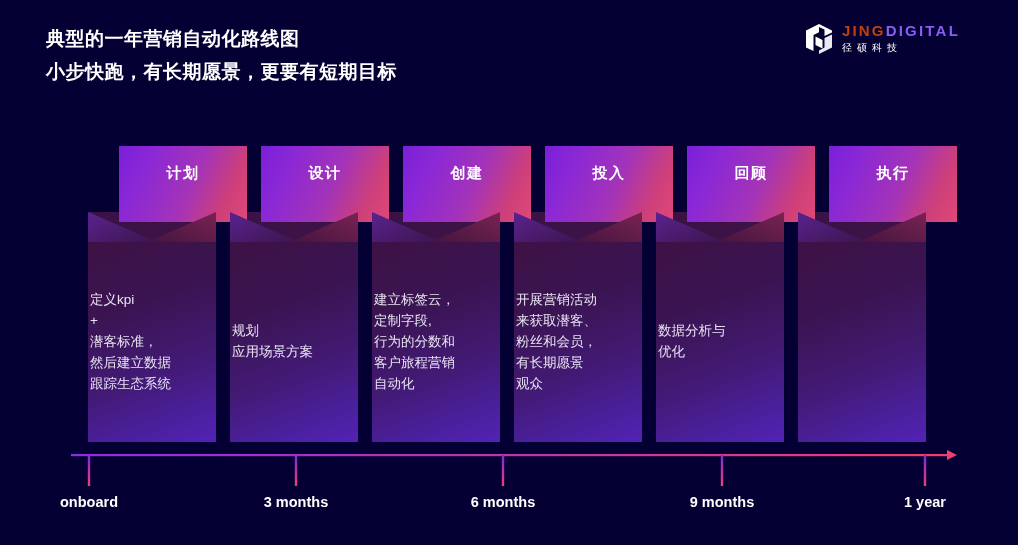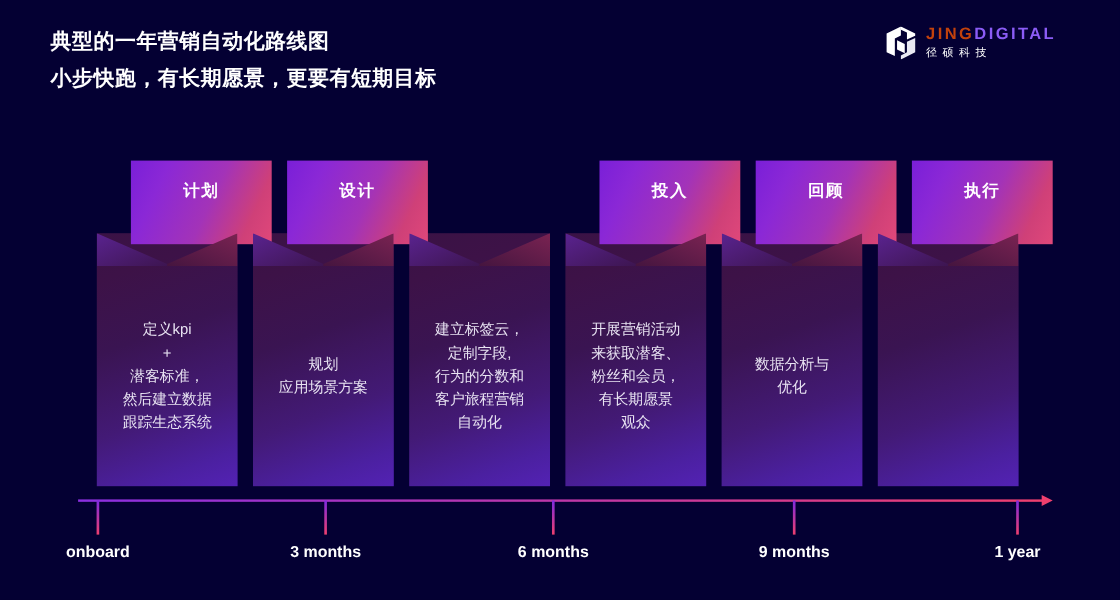--- a/index.html
+++ b/index.html
@@ -43,21 +43,21 @@
   
   .col-notch{position:absolute;left:0;top:66px;width:128px;height:30px;overflow:hidden;}
   .col-notch svg{display:block;}
 
   .col-body{
     position:absolute;left:0;top:66px;width:128px;height:230px;
     background:linear-gradient(160deg,#3a1245 0%,#3d1247 16%,#3a1452 40%,#431a76 68%,#4b20a0 88%,#5322b4 100%);
     z-index:-1;
   }
   .col-text{
-    position:absolute;left:2px;width:124px;text-align:center;
+    position:absolute;left:2px;width:124px;text-align:left;
     color:#e8e3f2;font-size:13.5px;line-height:21px;white-space:pre-line;
   }
 
   
   .timeline{position:absolute;left:0;top:0;width:1018px;height:545px;pointer-events:none;}
   .tl-labels{position:absolute;left:0;top:494px;width:1018px;height:24px;}
   .tl-label{
     position:absolute;transform:translateX(-50%);
     color:#ffffff;font-size:14.5px;font-weight:bold;white-space:nowrap;
   }
@@ -137,20 +137,23 @@
             </defs>
             <polygon points="0,0 64,28 64,30 0,30" fill="url(#nl1)"></polygon>
             <polygon points="128,0 64,28 64,30 128,30" fill="url(#nr1)"></polygon>
           </svg>
         </div>
         <div class="col-text" style="top: 174px;">规划
 应用场景方案</div>
       </div>
       <div class="col" style="left: 284px;">
         <div class="col-body"></div>
+        <div class="col-head">
+          <div class="col-head-label">创建</div>
+        </div>
         <div class="col-notch">
           <svg width="128" height="30" viewBox="0 0 128 30">
             <defs>
               <linearGradient id="nl2" x1="0" y1="0" x2="1" y2="1">
                 <stop offset="0" stop-color="#5a2390"></stop>
                 <stop offset="1" stop-color="#3d1550"></stop>
               </linearGradient>
               <linearGradient id="nr2" x1="1" y1="0" x2="0" y2="1">
                 <stop offset="0" stop-color="#7a2352"></stop>
                 <stop offset="1" stop-color="#45153f"></stop>

